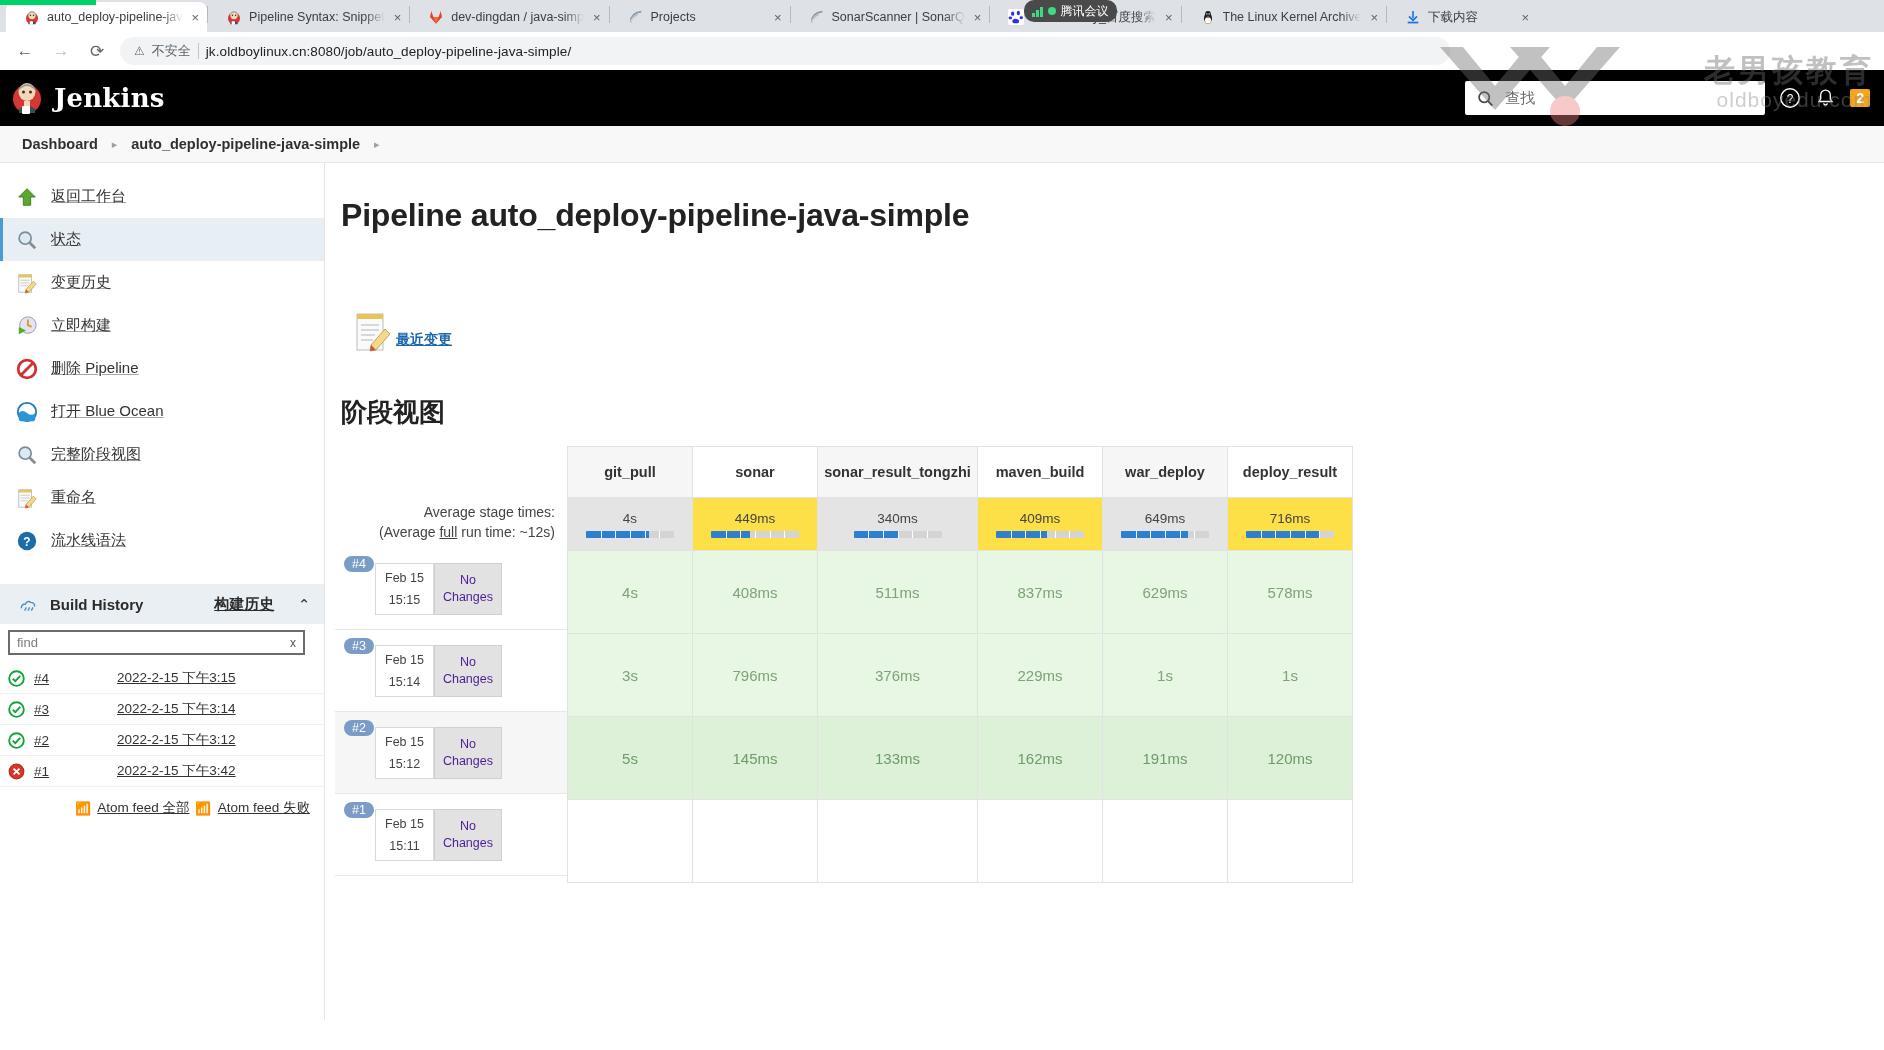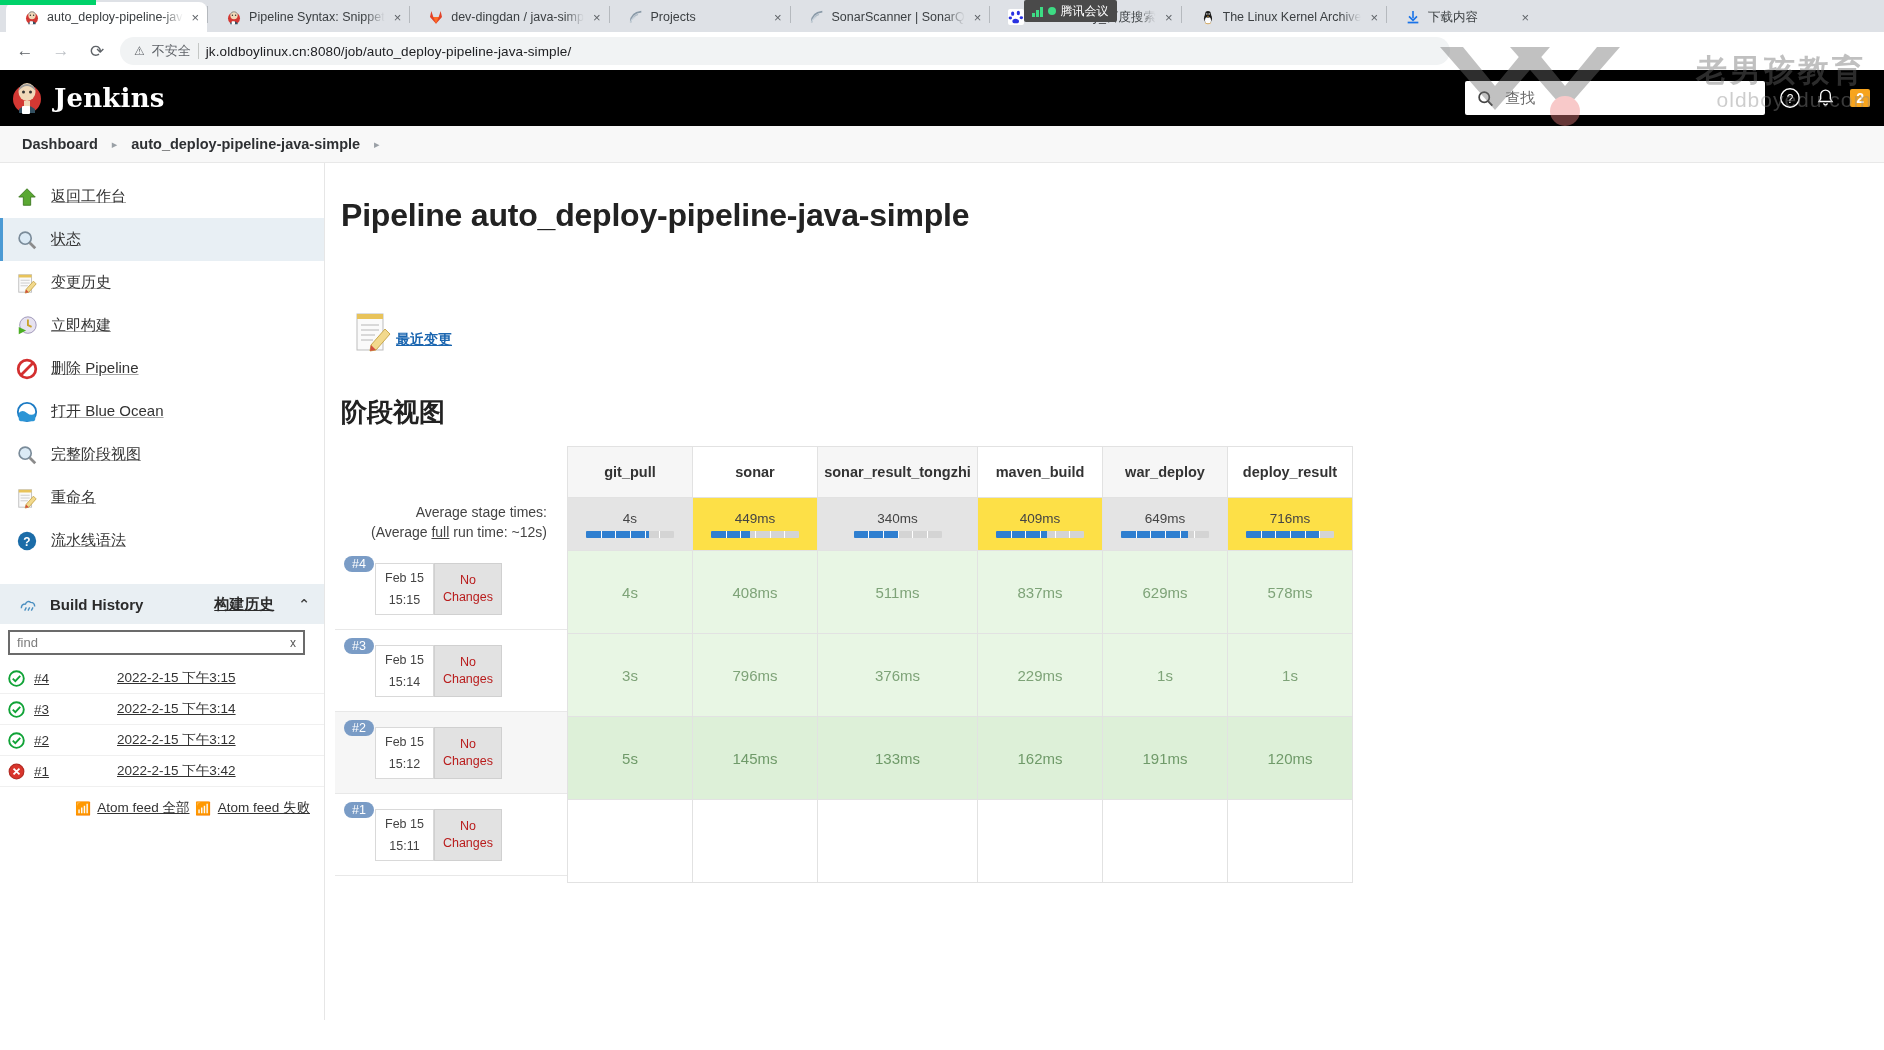--- a/index.html
+++ b/index.html
@@ -125,48 +125,48 @@
   .meter i { position:absolute; top:0; bottom:0; background:#2f7fd0; display:block;}
   .meter u { position:absolute; top:0; bottom:0; width:1px; background:#fff;}
 
   .run { height: 82px; display:flex; align-items:center; justify-content:center;
          font-size: 15px; }
   .run.ok { background:#e8f6e4; color:#7ea378; }
   .run.ok2 { background:#ddf0d8; color:#6f9a69; }
   .run.empty { background:#fff; }
 
   .lblcell { height: 52px; display:flex; flex-direction:column; align-items:flex-end;
-             justify-content:center; padding-right: 20px; font-size:14px; color:#444; gap: 4px;}
+             justify-content:center; padding-right: 12px; font-size:14px; color:#444; gap: 4px;}
   .lblcell u { text-decoration: underline; }
   .runmeta { height: 82px; position:relative; display:flex; align-items:center; padding-left: 12px;
              border-bottom:1px solid #e8e8e8;}
   .runmeta.shade { background:#f6f6f6; }
   .bnum { position:absolute; left: 9px; top: 8px; background:#7a9cc6; color:#fff;
           font-size: 12.5px; border-radius: 9px; padding: 1px 8px; }
   .datebox { margin-left: 28px; display:flex; align-items:stretch; height: 52px; }
   .dbox { background:#fff; border:1px solid #d9d9d9; padding: 6px 9px; display:flex;
           flex-direction:column; justify-content:center; gap:8px; font-size:12.5px; color:#444;
           align-items:center;}
   .nochg { background:#e2e2e2; border:1px solid #d0d0d0; padding: 6px 8px; display:flex;
-           flex-direction:column; justify-content:center; gap:3px; font-size:12.5px; color:#b91c1c;
+           flex-direction:column; justify-content:center; gap:3px; font-size:12.5px; color:#4c1d95;
            align-items:center; }
 
   
   .watermark { position:absolute; right: 4px; top: 48px; width: 440px; height: 74px;
                pointer-events:none; opacity:.42; z-index: 40; }
-  .wm-cn { position:absolute; right: 14px; top: 2px; font-size: 31px; color:#6a6a6a;
+  .wm-cn { position:absolute; right: 6px; top: 2px; font-size: 31px; color:#6a6a6a;
            font-weight:700; letter-spacing: 3px; }
   .wm-en { position:absolute; right: 8px; top: 40px; font-size: 21px; color:#8a8a8a; letter-spacing: 1px;}
   .wm-v { position:absolute; right: 255px; top: -4px; }
   .wm-dot { position:absolute; right: 300px; top: 48px; width: 30px; height:30px;
             border-radius:50%; background:#f08080; }
   
   .meetchip { position:absolute; left: 1024px; top: 0; height:22px; background:#4a4a4a;
               color:#fff; font-size:12px; display:flex; align-items:center; gap:5px;
-              padding: 0 8px; border-radius:2px; z-index: 9;}
+              padding: 0 8px; border-radius:10px; z-index: 9;}
   .bars { display:flex; align-items:flex-end; gap:1.5px; height:11px;}
   .bars s { width:2.5px; background:#3ddc84; text-decoration:none; display:block;}
   .gdot { width:8px;height:8px;border-radius:50%;background:#3ddc84;}
 </style>
 </head>
 <body>
 
 <div class="browser">
 
   <div class="tabstrip">

